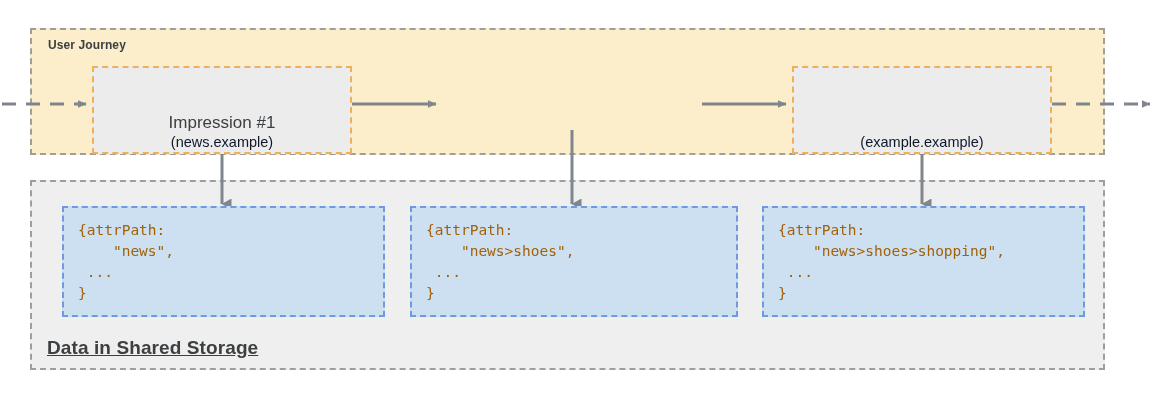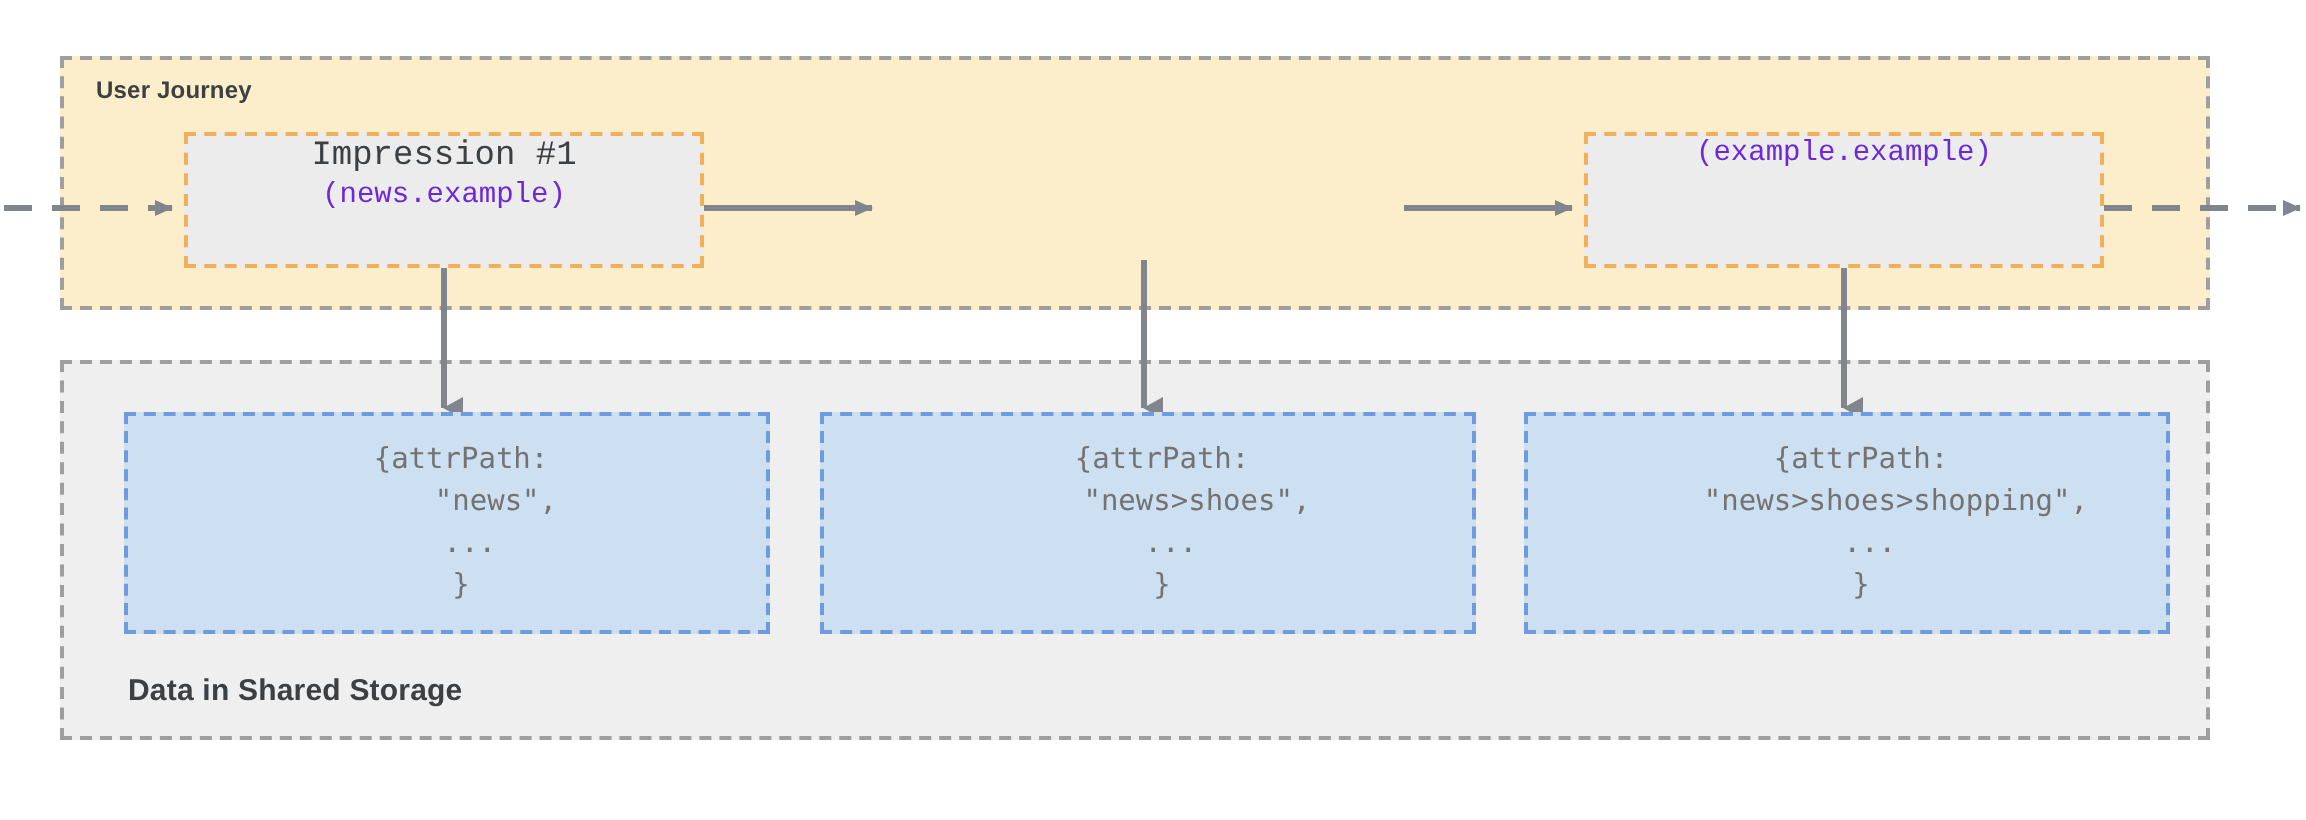--- a/index.html
+++ b/index.html
@@ -48,89 +48,88 @@
     color: #3c4043;
     letter-spacing: 0.1px;
     white-space: nowrap;
   }
 
   
   .impression-box {
     position: absolute;
     top: 66px;
     width: 260px;
-    height: 68px;
+    height: 88px;
     background: #ECECEC;
     border: 2px dashed #F0B059;
     box-sizing: border-box;
     display: flex;
     flex-direction: column;
     align-items: center;
-    justify-content: flex-start;
-    font-family: Liberation Mono, monospace;
+    justify-content: flex-end;
   }
   .imp1 { left: 92px; }
   .imp2 { left: 442px; }
   .imp3 { left: 792px; }
   .imp-title {
     font-size: 17px;
     color: #3c4043;
     line-height: 21px;
     white-space: nowrap;
   }
   .imp-sub {
     font-size: 14.5px;
-    color: #6d28d9;
+    color: #0f172a;
     line-height: 19px;
     white-space: nowrap;
   }
 
   
   .storage-band {
     position: absolute;
     left: 30px;
     top: 180px;
     width: 1075px;
     height: 190px;
     background: #EFEFEF;
     border: 2px dashed #9e9e9e;
     box-sizing: border-box;
   }
   .storage-title {
     position: absolute;
-    left: 64px;
+    left: 47px;
     top: 337px;
-    font-size: 15px;
+    font-size: 19px;
     font-weight: bold;
     color: #3c4043;
     letter-spacing: 0.1px;
     white-space: nowrap;
+    text-decoration: underline;
   }
 
   
   .data-box {
     position: absolute;
     top: 206px;
     height: 111px;
     background: #CDE0F2;
     border: 2px dashed #6E9BE0;
     box-sizing: border-box;
     padding: 12px 0 0 14px;
   }
   .data1 { left: 62px;  width: 323px; }
   .data2 { left: 410px; width: 328px; }
   .data3 { left: 762px; width: 323px; }
   .data-code {
     font-family: "DejaVu Sans Mono", "Liberation Mono", monospace;
     font-size: 14.5px;
     line-height: 21px;
-    color: #737373;
+    color: #a16207;
     white-space: pre;
     margin: 0;
-    text-align: center;
   }
 </style>
 </head>
 <body>
 
 <div id="stage">
 
   <div class="journey-band"></div>
   <div class="journey-title">User Journey</div>
 

